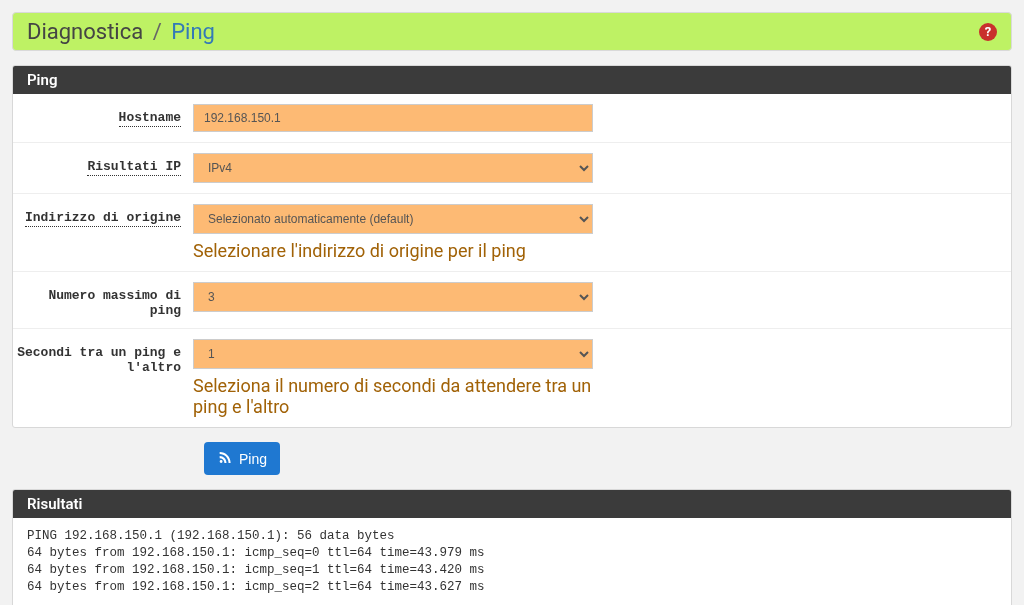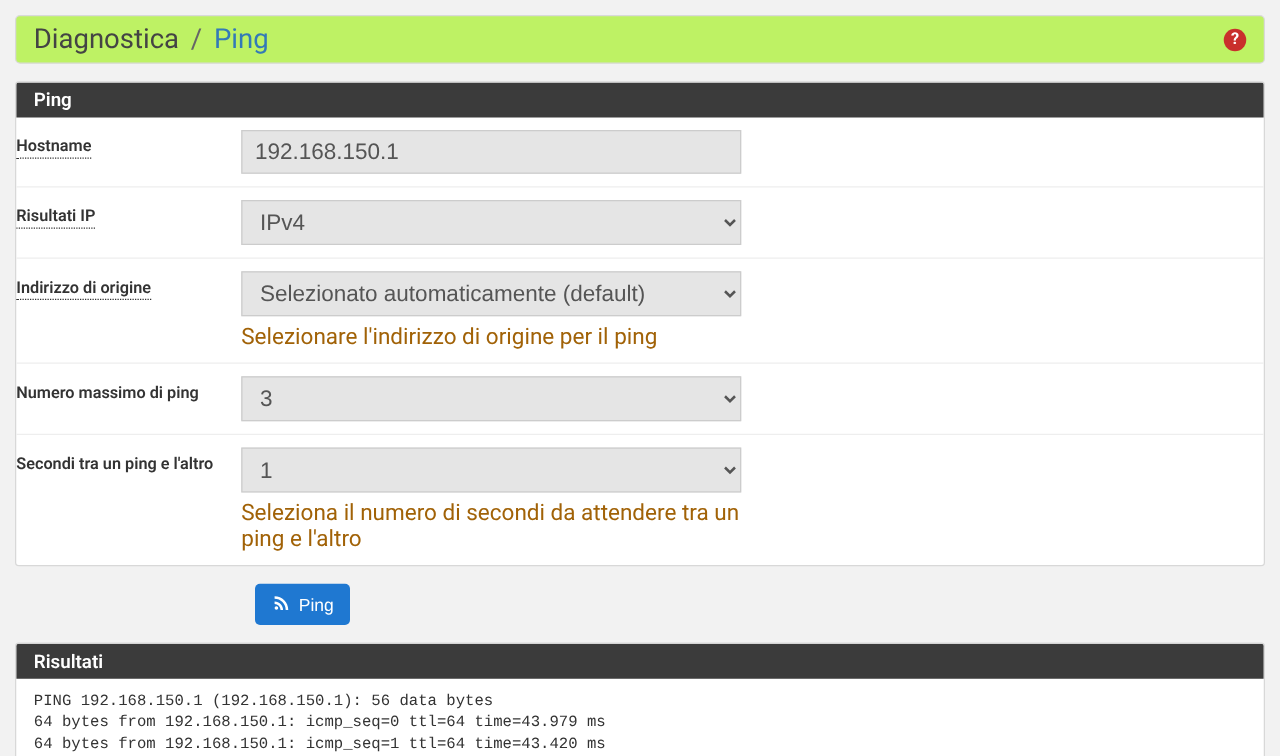--- a/index.html
+++ b/index.html
@@ -49,39 +49,41 @@
   }
   .form-row {
     display: flex;
     align-items: flex-start;
     padding: 10px 0;
     border-bottom: 1px solid #eee;
   }
   .form-row:last-child { border-bottom: none; }
   .form-label {
     width: 180px;
+    text-align: right;
     padding-right: 12px;
     padding-top: 6px;
     font-weight: 600;
     font-size: 13px;
     color: #333;
+    font-family: Liberation Mono, monospace;
   }
   .form-label .dotted {
     border-bottom: 1px dotted #333;
     padding-bottom: 1px;
   }
   .form-field { flex: 0 0 400px; }
   .form-field input[type=text],
   .form-field select {
     width: 100%;
     padding: 6px 10px;
     border: 1px solid #ccc;
     border-radius: 0;
-    font-size: 18px;
-    background: #e5e5e5;
+    font-size: 12px;
+    background: #fdba74;
     color: #555;
   }
   .form-help {
     color: #a16207;
     font-size: 18px;
     margin-top: 6px;
   }
   .btn-row {
     margin-left: 192px;
     margin-bottom: 14px;

